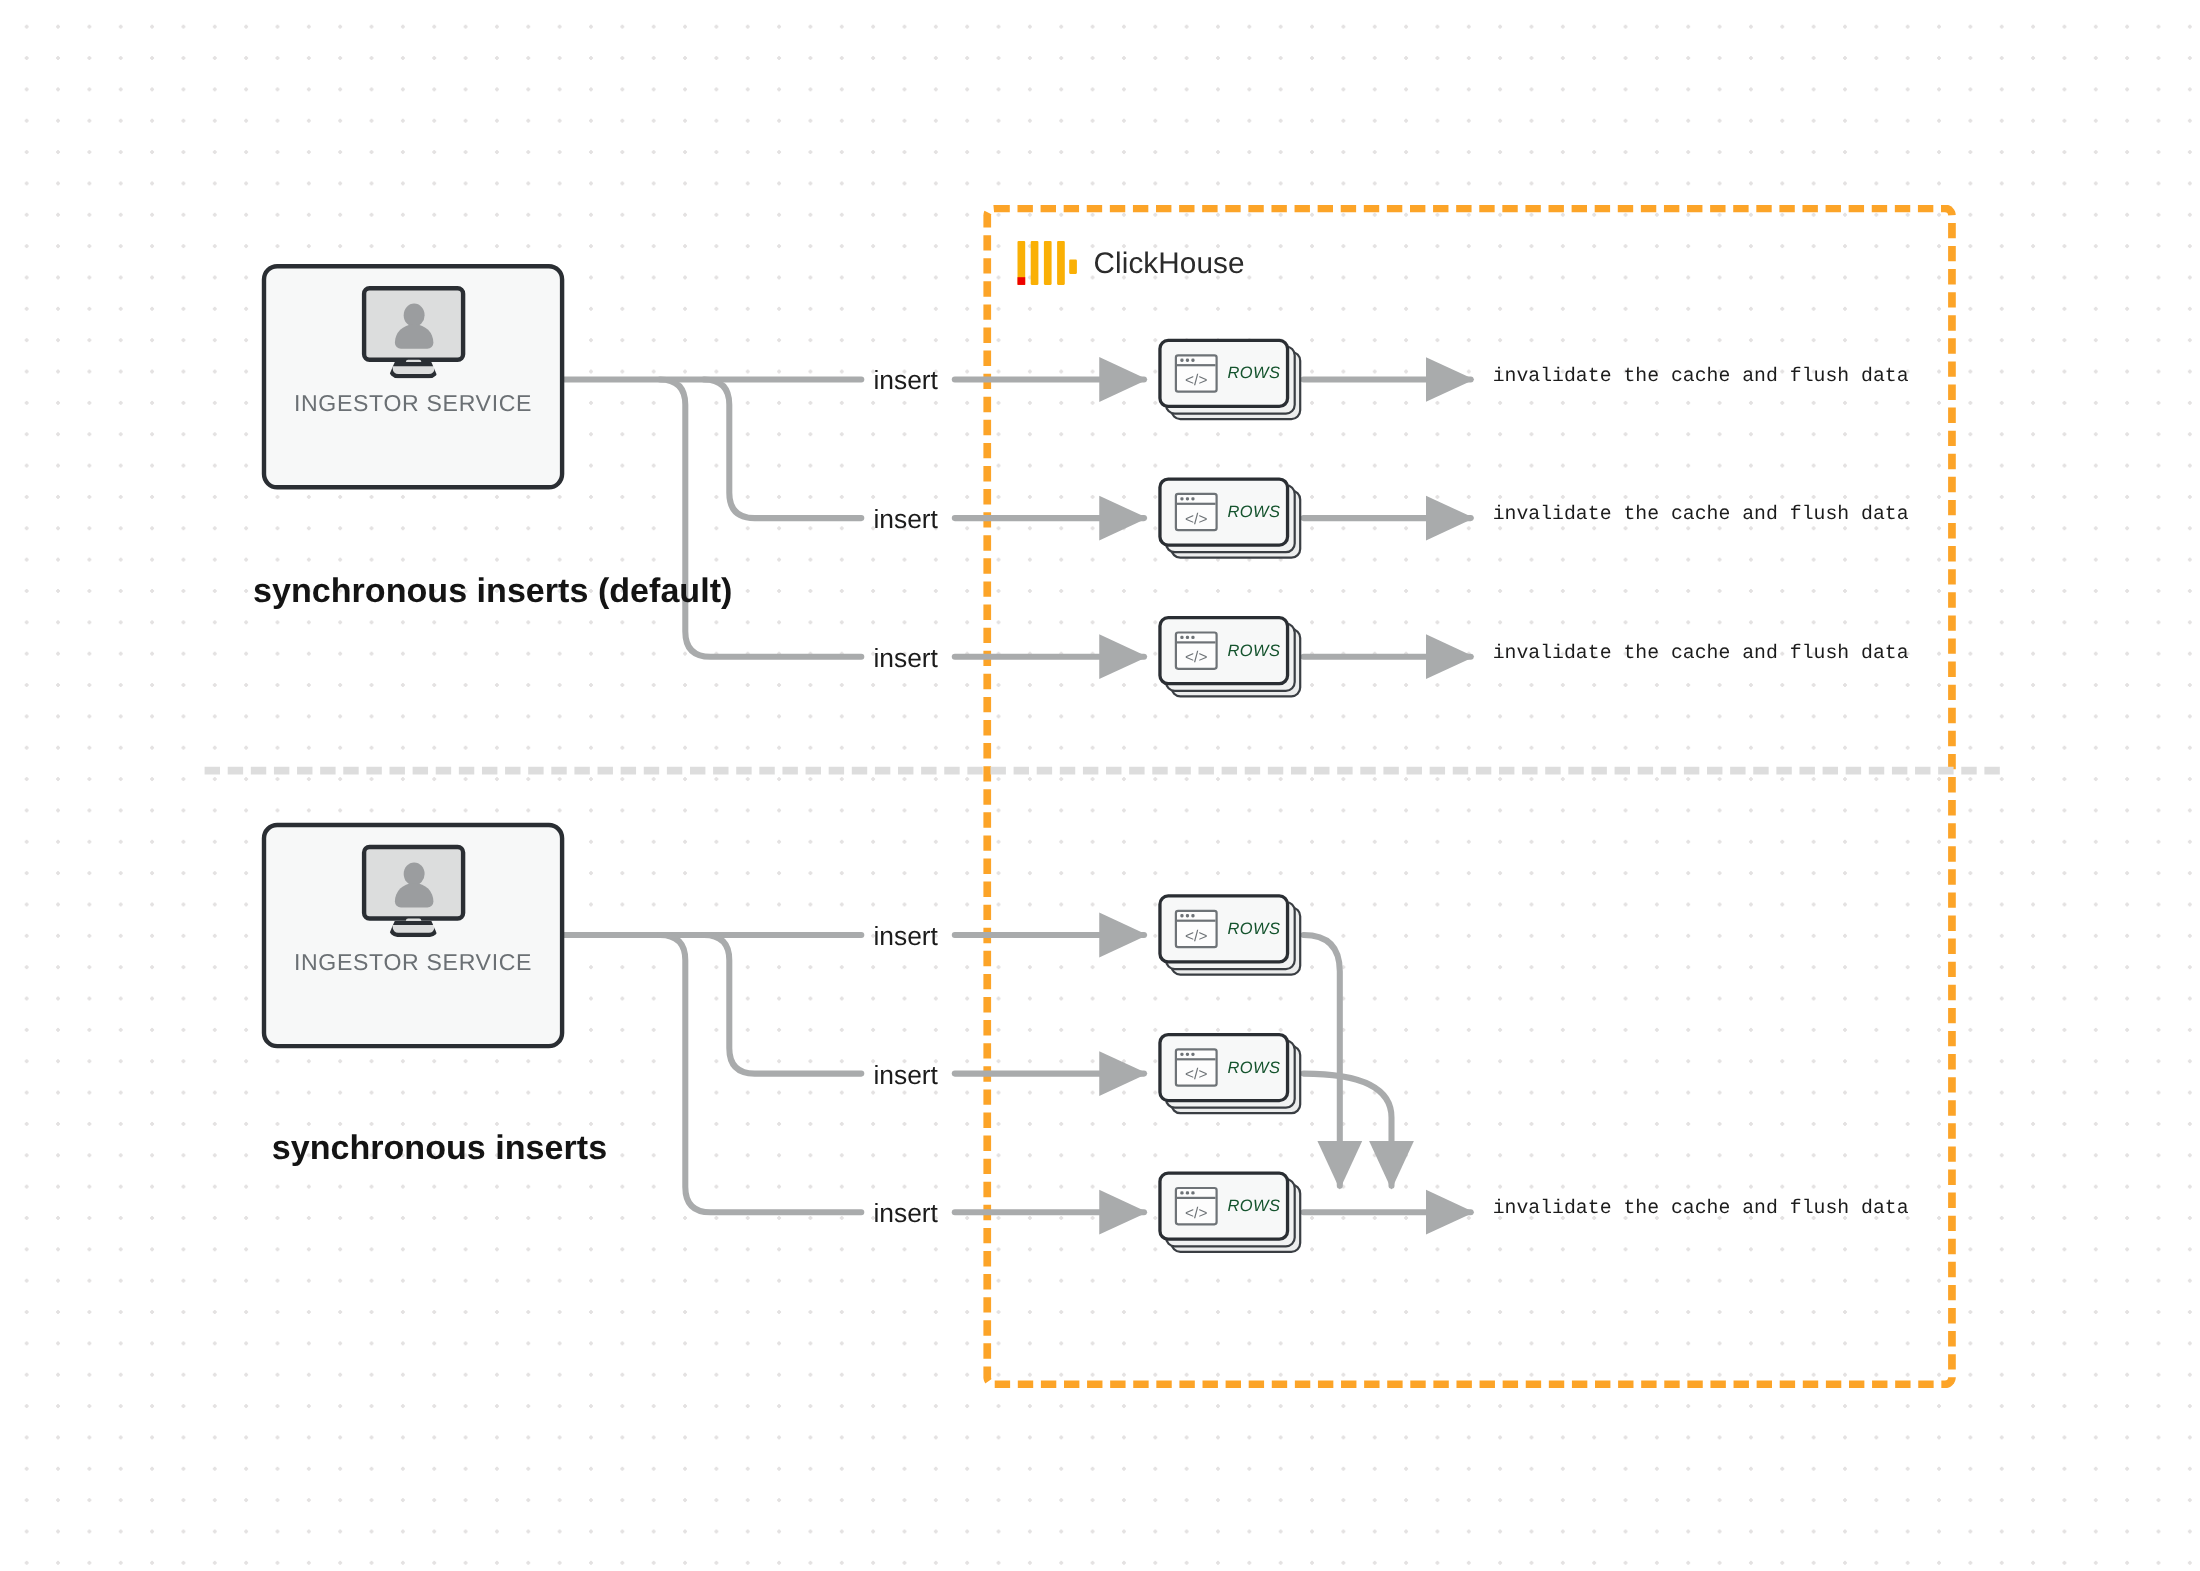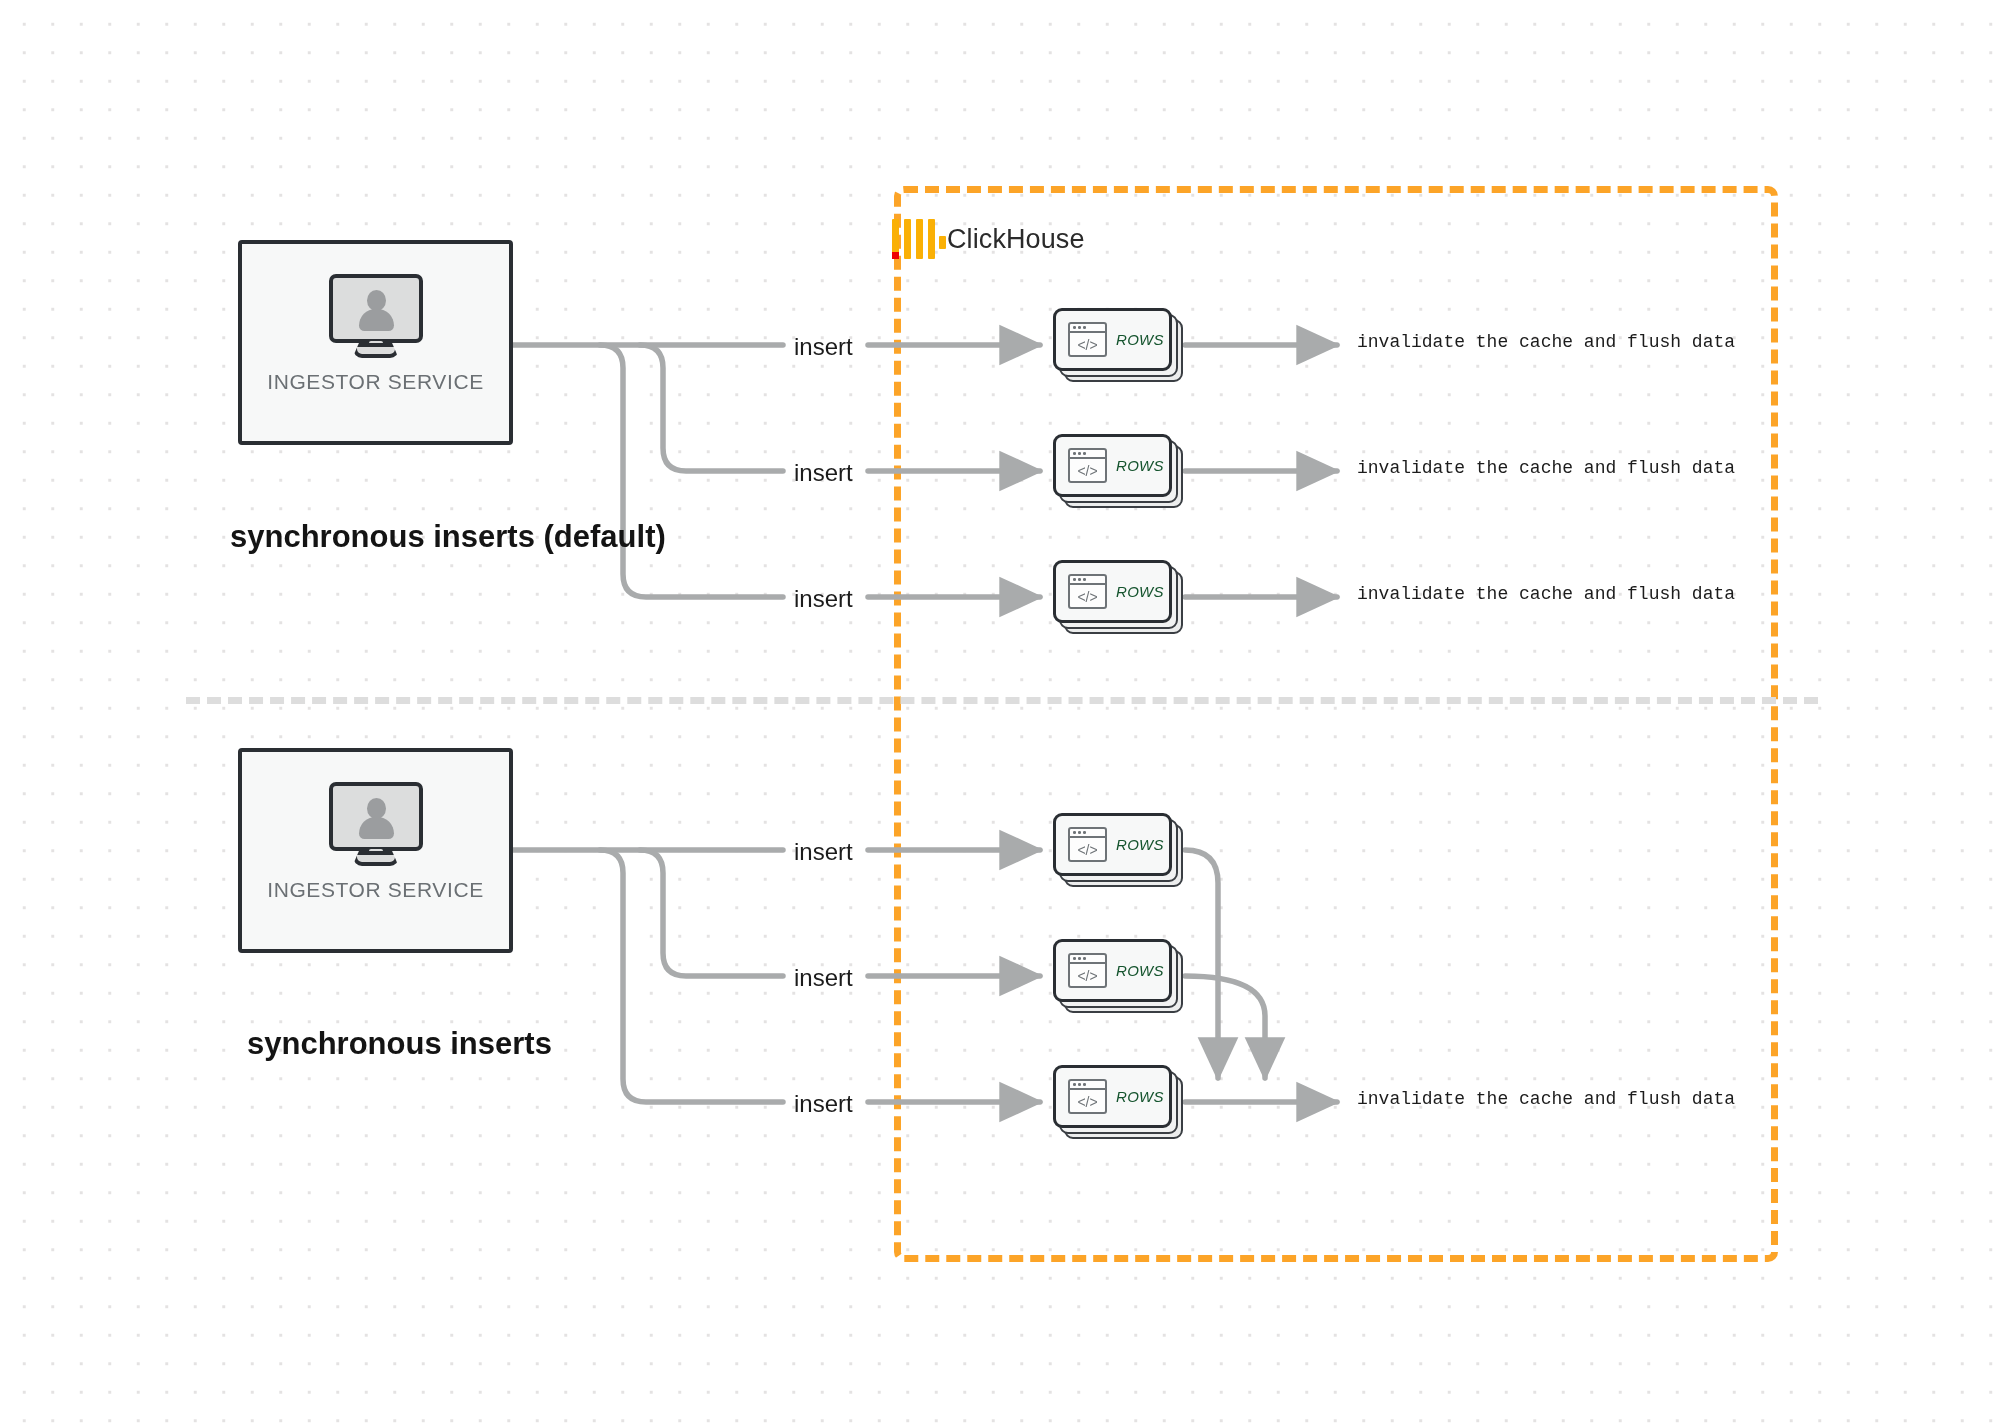--- a/index.html
+++ b/index.html
@@ -27,25 +27,25 @@
     width: 884px;
     height: 1076px;
     border: 7px dashed #FCA428;
     border-radius: 10px;
     box-sizing: border-box;
   }
 
   
   .ch-brand {
     position: absolute;
-    left: 892px;
+    left: 925px;
     top: 219px;
     display: flex;
     align-items: center;
-    gap: 3px;
+    gap: 17px;
     justify-content: space-between;
   }
   .ch-logo {
     position: relative;
     width: 52px;
     height: 40px;
   }
   .ch-logo .bar {
     position: absolute;
     top: 0;
@@ -82,27 +82,27 @@
     white-space: nowrap;
   }
 
   
   .svc-box {
     position: absolute;
     width: 275px;
     height: 205px;
     background: #f7f8f8;
     border: 4px solid #2a2e33;
-    border-radius: 4px;
+    border-radius: 14px;
     box-sizing: border-box;
     display: flex;
     flex-direction: column;
     align-items: center;
     justify-content: flex-start;
-    padding-top: 30px;
+    padding-top: 16px;
   }
   .svc-box.sync  { left: 238px; top: 240px; }
   .svc-box.async { left: 238px; top: 748px; }
   .svc-label {
     margin-top: 12px;
     font-size: 21px;
     color: #6b7074;
     letter-spacing: 0.6px;
     white-space: nowrap;
   }

